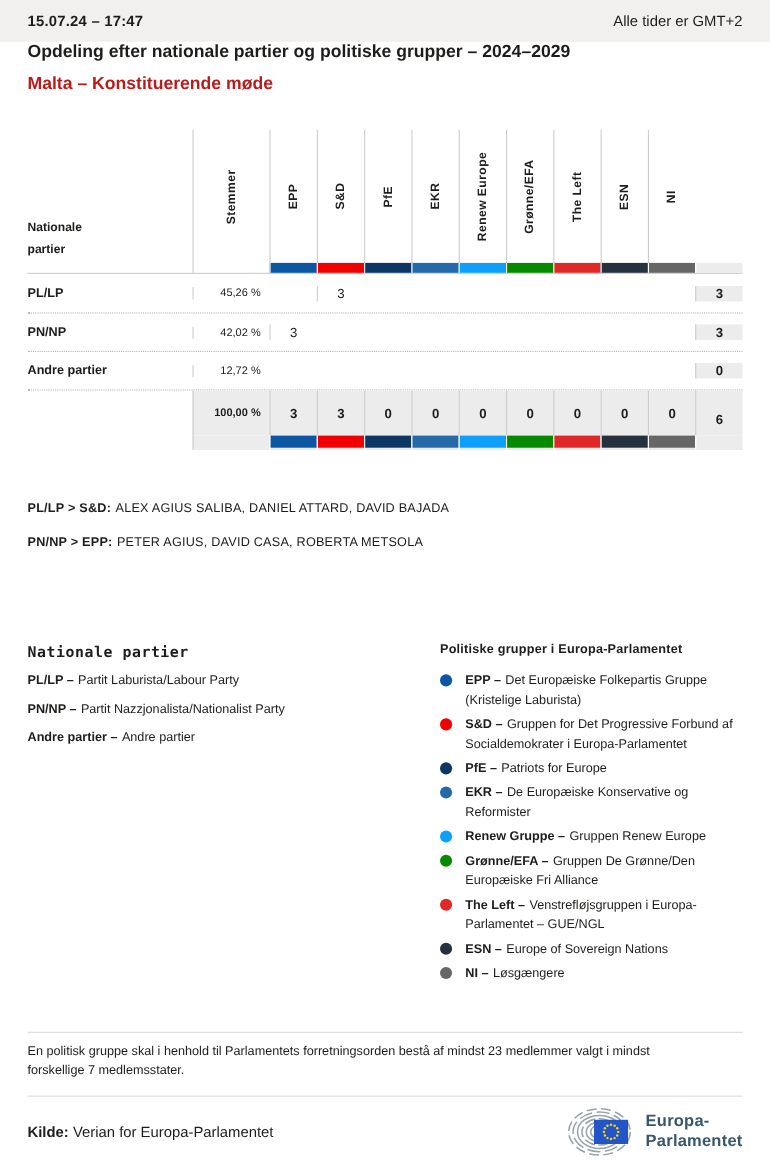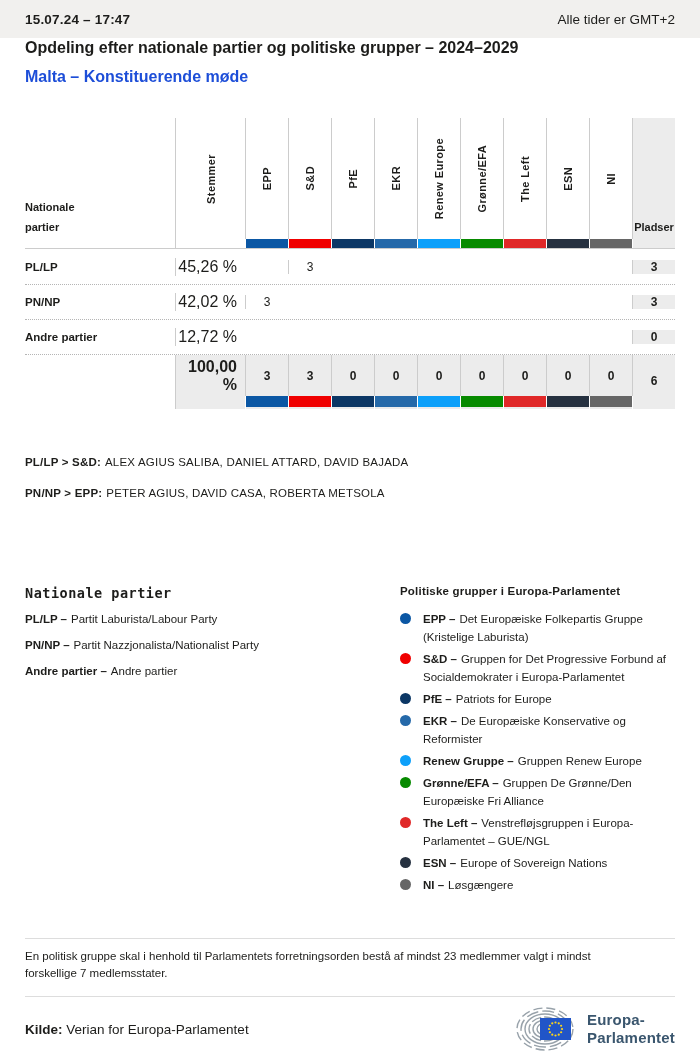--- a/index.html
+++ b/index.html
@@ -9,21 +9,21 @@
     font-family:"Liberation Sans", sans-serif; color:#1d1d1b;
   }
   
   .topbar {
     height:38px; background:#f1f0ee; display:flex; justify-content:space-between;
     align-items:center; padding:0 25px; font-size:13.5px;
   }
   .topbar .date { font-weight:700; letter-spacing:.2px; }
   .main { padding:0 25px; }
   .page-title { font-size:16px; font-weight:700; line-height:19px; }
-  .page-subtitle { margin-top:10px; font-size:16px; color:#1d4ed8; line-height:19px; }
+  .page-subtitle { margin-top:10px; font-size:16px; color:#b91c1c; line-height:19px; }
 
   
   .tbl { margin-top:32px; width:650px; }
   .row { display:flex; }
   .c-label   { width:150px; }
   .c-votes   { width:70px;  border-left:1px solid #ccc; }
   .c-group   { width:43px;  border-left:1px solid #ccc; }
   .c-pladser { width:43px;  border-left:1px solid #ccc; background:#ececec; }
 
   .thead { height:121px; }
@@ -44,21 +44,21 @@
   }
   .bars-row { height:10px; border-bottom:1px solid #ccc; }
   .bars-row .c-votes { border-left:1px solid #ccc; }
   .bars-row .c-group { border-left:1px solid #fff; }
   .bars-row .c-pladser { border-left:1px solid #fff; }
 
   .tbody .row { height:35px; align-items:center; }
   .tbody .row + .row { border-top:1px dotted #b5b5b5; }
   .tbody .row > div { display:flex; align-items:center; }
   .td-label { font-weight:700; font-size:11.5px; }
-  .td-votes { justify-content:flex-end; padding-right:8px; font-size:16px; }
+  .td-votes { justify-content:flex-end; padding-right:8px; font-size:10px; }
   .td-seat  { justify-content:center; font-size:12px; }
   .td-pladser { justify-content:center; font-size:12px; font-weight:700; }
 
   .trow-total { height:42px; border-top:1px dotted #b5b5b5; align-items:stretch;text-align:right; }
   .trow-total > div { display:flex; align-items:center; }
   .trow-total .c-votes, .trow-total .c-group { background:#ececec; }
   .trow-total .td-votes { font-weight:700; }
   .trow-total .td-seat  { font-weight:700; }
   .trow-total .td-pladser { padding-top:10px; }
   .trow-totalbars { height:13px; }
@@ -149,23 +149,20 @@
           <span class="vlabel">Grønne/EFA</span>
         </div>
       <div class="c-group">
           <span class="vlabel">The Left</span>
         </div>
       <div class="c-group">
           <span class="vlabel">ESN</span>
         </div>
       <div class="c-group">
           <span class="vlabel">NI</span>
-        </div>
-      <div class="c-pladser">
-          <span>Pladser</span>
         </div>
     </div>
 
     <div class="row bars-row">
       <div class="c-label"></div>
       <div class="c-votes"></div>
       <div class="c-group" style="background: rgb(11, 87, 164);"></div>
       <div class="c-group" style="background: rgb(240, 0, 0);"></div>
       <div class="c-group" style="background: rgb(12, 55, 101);"></div>
       <div class="c-group" style="background: rgb(37, 105, 169);"></div>

